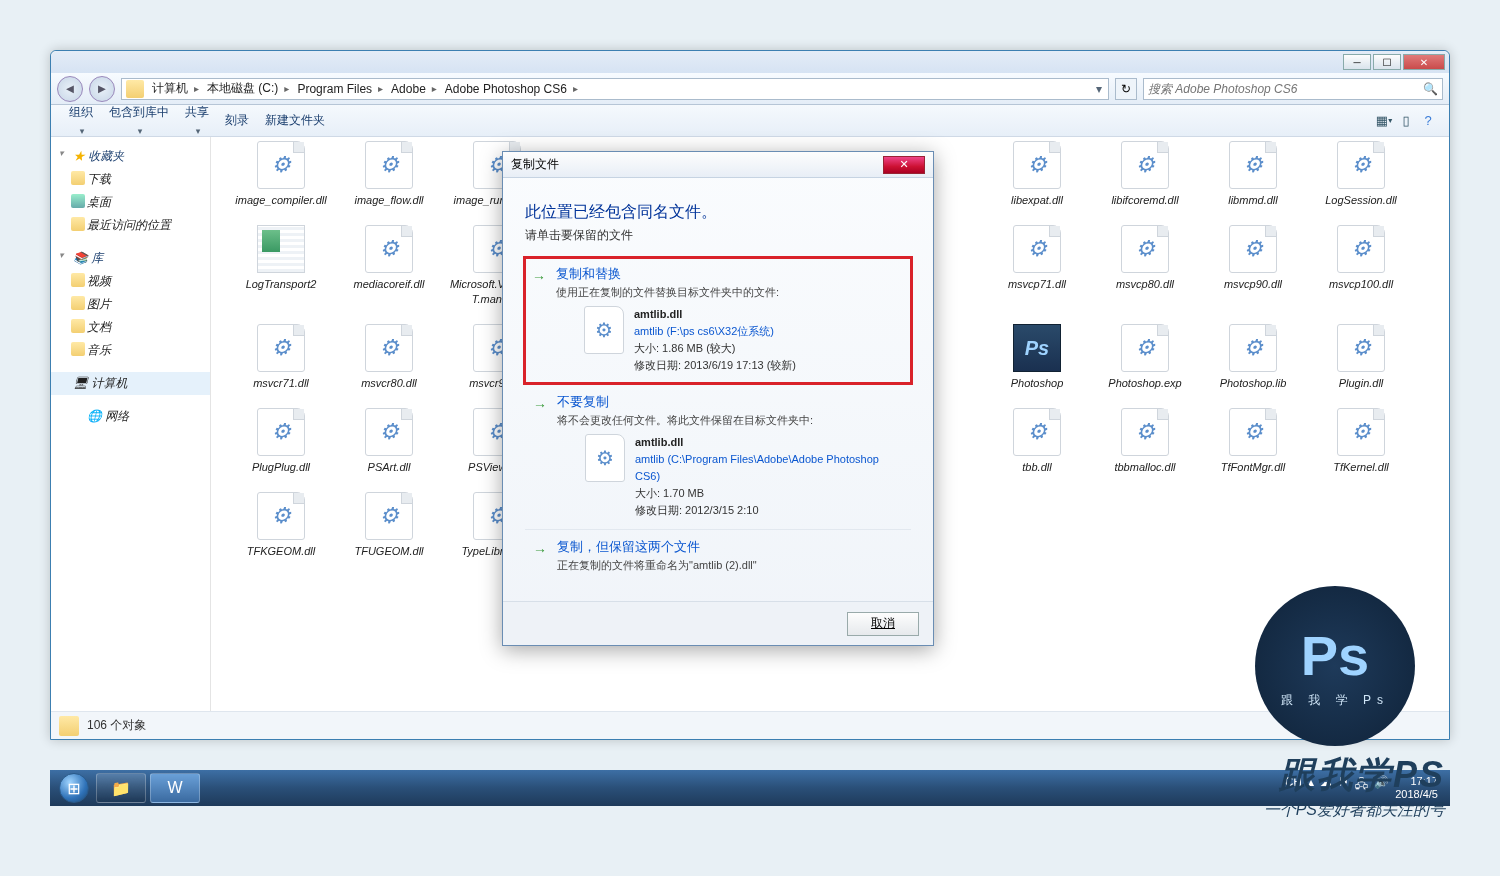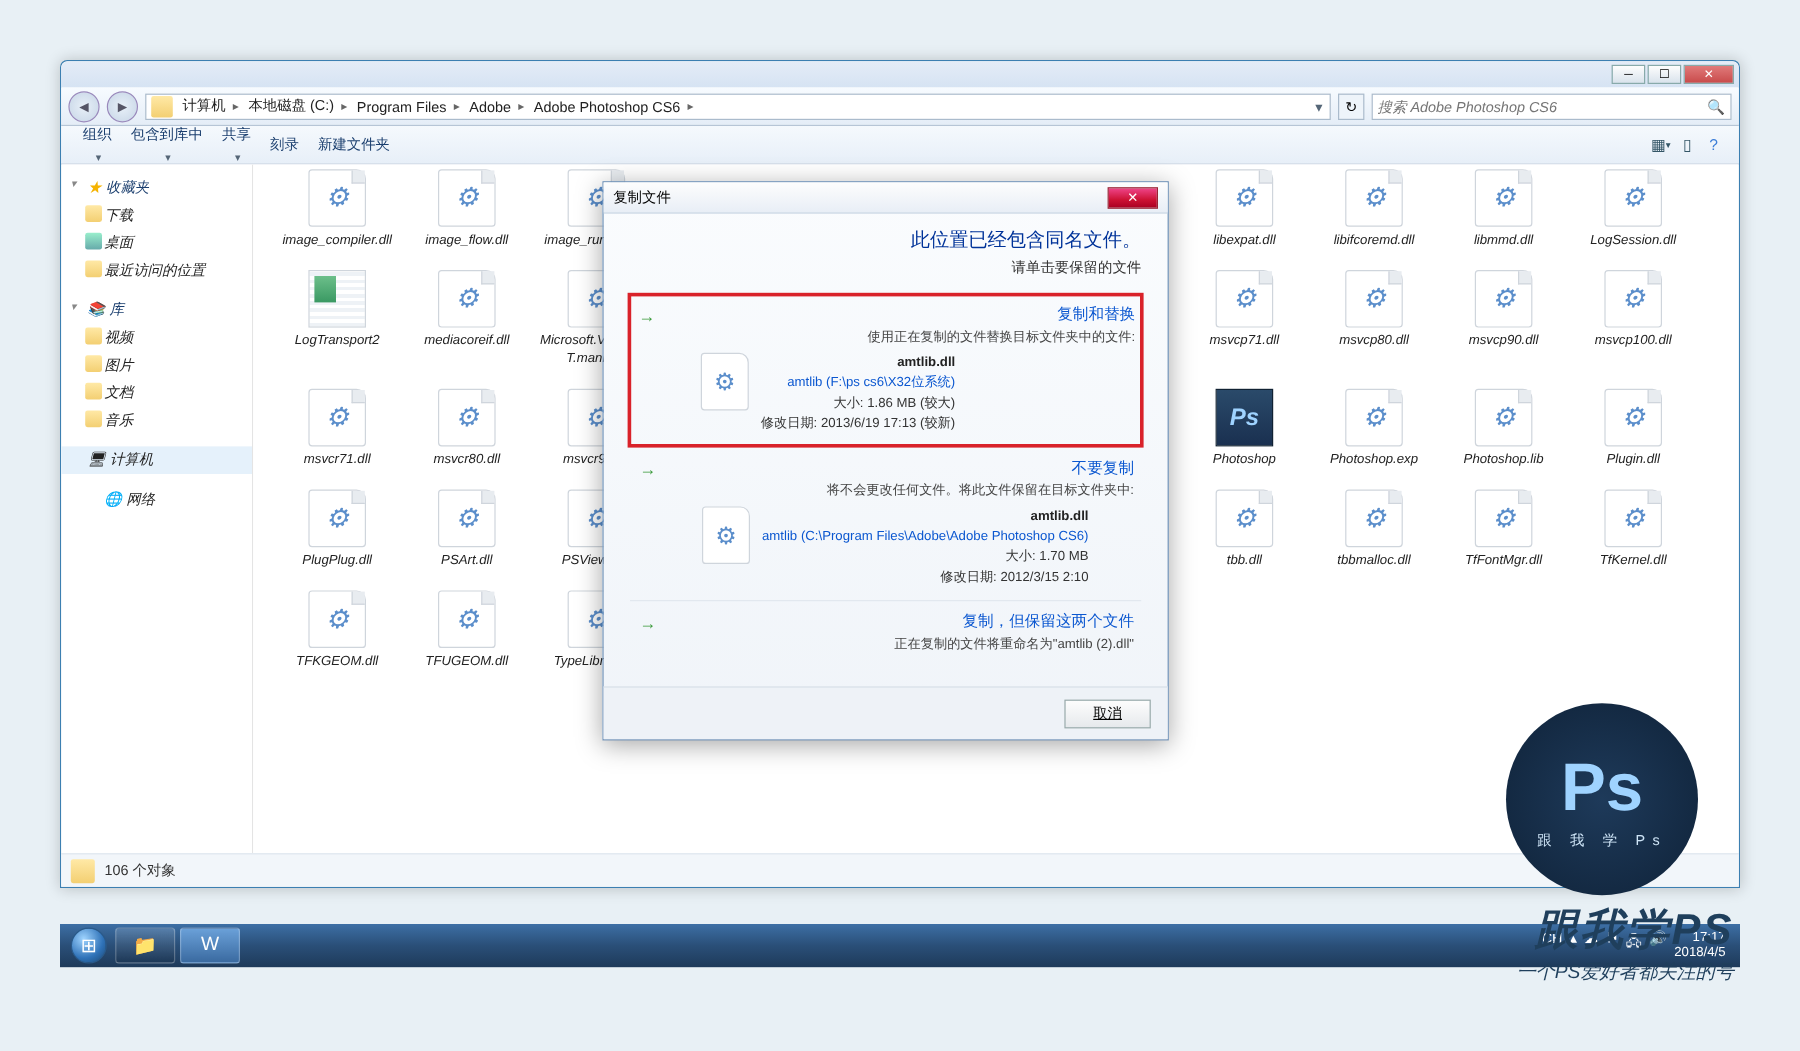--- a/index.html
+++ b/index.html
@@ -53,25 +53,25 @@
 .dll-ico::after { content:"⚙"; position:absolute; inset:0; display:flex; align-items:center; justify-content:center; font-size:22px; color:#5b8ecb;}
 .exe-ico { background:linear-gradient(#2a4a6a,#1a3050); border:1px solid #123; }
 .exe-ico::after { content:"Ps"; position:absolute; inset:0; display:flex; align-items:center; justify-content:center; font-size:20px; color:#9fd3ff; font-weight:bold;}
 .thumb-ico { border:1px solid #cfd5dc; background: repeating-linear-gradient(0deg,#eef2f6 0 3px,#fff 3px 6px);}
 .thumb-ico::before{content:""; position:absolute; left:4px; top:4px; width:18px; height:22px; background:linear-gradient(#6cbf8a,#3a9963);}
 
 .statusbar { height:28px; background:#f2f6fa; border-top:1px solid #dfe6ee; display:flex; align-items:center; padding:0 8px; font-size:12px; color:#333; gap:8px;}
 .status-ico { width:20px; height:20px; background:linear-gradient(#ffe9a6,#f3cf72); border-radius:2px;}
 
 
-.dialog { position:absolute; left:502px; top:151px; width:472px; background:linear-gradient(#fafcfe,#f0f4f9); border:1px solid #6a8db3; box-shadow: 0 4px 20px rgba(0,0,0,0.35); z-index:100;}
+.dialog { position:absolute; left:502px; top:151px; width:432px; background:linear-gradient(#fafcfe,#f0f4f9); border:1px solid #6a8db3; box-shadow: 0 4px 20px rgba(0,0,0,0.35); z-index:100;}
 .dlg-title { height:26px; background:linear-gradient(#fdfdfd,#e8eef6); border-bottom:1px solid #c6d3e2; display:flex; align-items:center; padding:0 8px; font-size:12px;}
 .dlg-title .sp{flex:1;}
 .dlg-close { width:42px; height:18px; background:linear-gradient(#e48,#c13 60%,#a02); color:#fff; font-size:11px; display:flex; align-items:center; justify-content:center; cursor:pointer; border:1px solid #923;}
-.dlg-body { padding: 12px 22px 12px; text-align: right;}
+.dlg-body { padding: 24px 22px 12px;}
 .dlg-main { font-size:16px; color:#003399; margin-bottom:4px;}
 .dlg-sub { font-size:12px; color:#333; margin-bottom:14px;}
 .opt { padding: 8px 6px 10px 32px; position:relative; cursor:pointer; border-bottom:1px solid #e2e8ef;}
 .opt.highlight { border:3px solid #d9222a; padding:6px 4px 8px 30px; margin:-2px -2px 0 -2px;}
 .opt::before { content:"→"; position:absolute; left:8px; top:10px; color:#3a9a3a; font-weight:bold; font-size:14px;}
 .opt.highlight::before{left:6px; top:8px;}
 .opt-title { font-size:13px; color:#0b57d0; margin-bottom:2px;}
 .opt-desc { font-size:11px; color:#444; margin-bottom:6px;}
 .file-block { display:flex; gap:10px; padding-left:28px;}
 .fb-ico { width:40px; height:48px; background:#fff; border:1px solid #cfd5dc; border-radius:3px 8px 3px 3px; position:relative; flex-shrink:0;}

